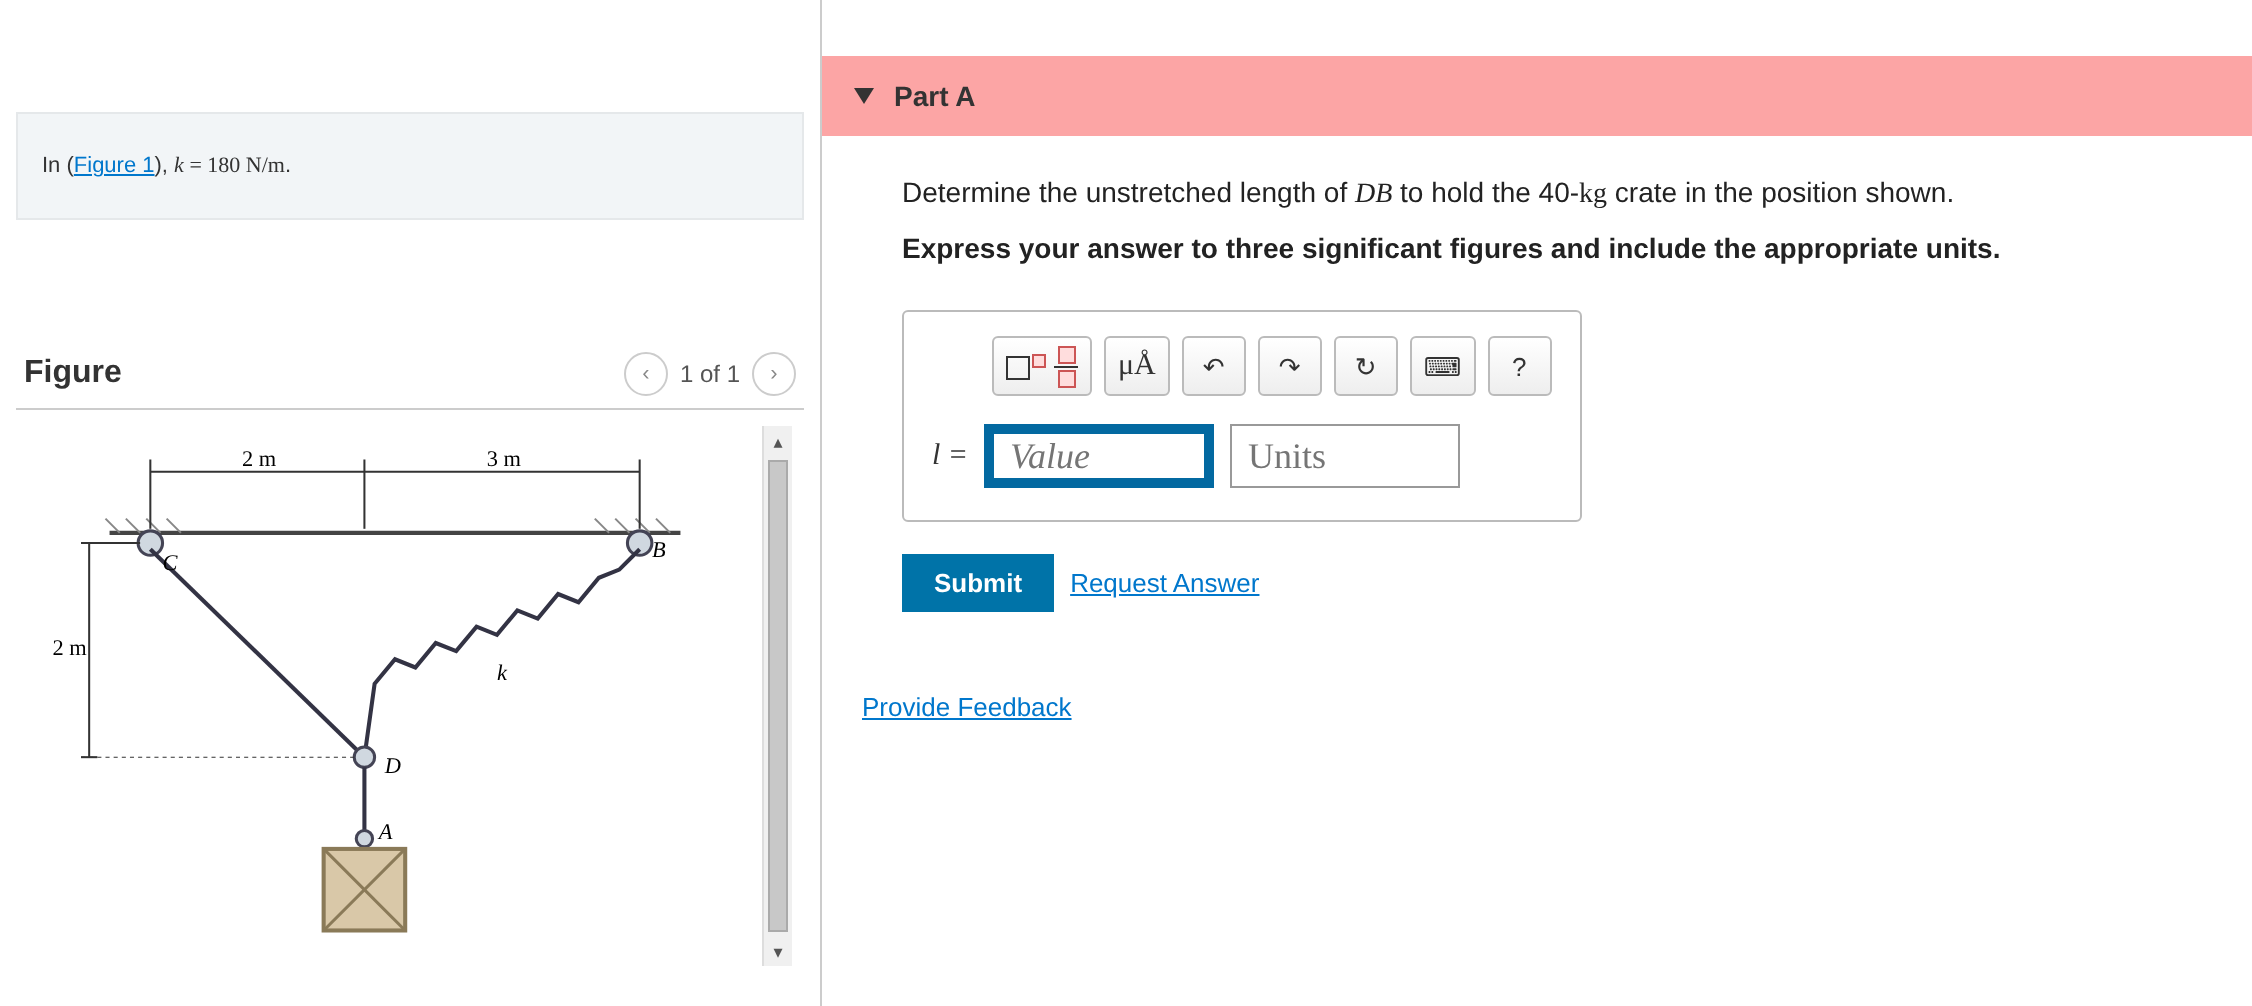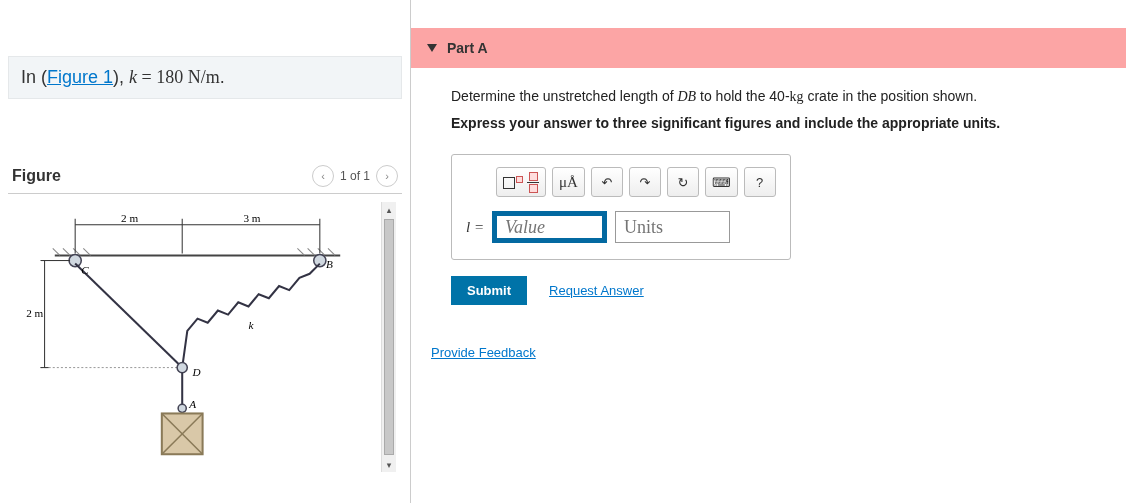--- a/index.html
+++ b/index.html
@@ -2,21 +2,21 @@
 <html><head>
 <meta charset="utf-8">
 <style>
 * { box-sizing: border-box; margin: 0; padding: 0; }
 body { font-family: Arial, Helvetica, sans-serif; font-size: 13px; color: #333; background: #fff; width: 1126px; height: 503px; position: relative; }
 .layout { display: flex; height: 100%; }
 .col-left { width: 410px; padding: 8px 0 0 0; position: relative; }
 .col-right { flex: 1; padding: 0; position: relative; }
 .divider { width: 1px; background: #ccc; height: 100%; }
 
-.problem-box { background: #f2f5f7; border: 1px solid #e5e8ea; padding: 10px 12px; margin: 48px 8px 0 8px; font-size: 18px; }
+.problem-box { background: #f2f5f7; border: 1px solid #e5e8ea; padding: 20px 12px; margin: 48px 8px 0 8px; font-size: 11px; }
 .problem-box a { color: #0077cc; text-decoration: underline; }
 .math-it { font-style: italic; font-family: 'Times New Roman', serif; }
 .math-rm { font-family: 'Times New Roman', serif; }
 
 .figure-header { display: flex; align-items: center; justify-content: space-between; padding: 0 12px; margin-top: 66px; }
 .figure-title { font-weight: bold; font-size: 16px; color: #333; }
 .figure-nav { display: flex; align-items: center; gap: 6px; font-size: 12px; color: #555; }
 .nav-btn { width: 22px; height: 22px; border: 1px solid #ccc; border-radius: 50%; background: #fff; display: flex; align-items: center; justify-content: center; cursor: pointer; color: #888; font-size: 11px; }
 .figure-hr { border: none; border-top: 1px solid #ccc; margin: 6px 8px 0 8px; }
 
@@ -34,21 +34,21 @@
 .instruct { font-weight: bold; margin-top: 6px; }
 
 .answer-box { border: 1px solid #bbb; border-radius: 3px; margin: 10px 20px 0 40px; padding: 12px 14px 16px 14px; width: 340px; background: #fff; }
 .toolbar { display: flex; gap: 6px; margin-bottom: 14px; padding-left: 30px;}
 .tool-btn { height: 30px; min-width: 32px; border: 1px solid #bbb; border-radius: 3px; background: linear-gradient(#fff,#eee); display: flex; align-items: center; justify-content: center; cursor: pointer; font-size: 13px; color: #333; padding: 0 6px;}
 .input-row { display: flex; align-items: center; gap: 8px; }
 .eq-label { font-style: italic; font-family: 'Times New Roman', serif; font-size: 15px; }
 .val-input { width: 115px; height: 32px; border: 5px solid #0369a1; font-family: 'Times New Roman', serif; font-style: italic; font-size: 18px; color: #888; padding: 0 8px; }
 .unit-input { width: 115px; height: 32px; border: 1px solid #999; font-family: 'Times New Roman', serif; font-size: 18px; color: #888; padding: 0 8px; }
 
-.submit-row { display: flex; align-items: center; gap: 22px; margin: 16px 0 0 40px; }
+.submit-row { display: flex; align-items: center; gap: 8px; margin: 16px 0 0 40px; }
 .submit-btn { background: #0073a8; color: #fff; border: none; padding: 7px 16px; font-size: 13px; font-weight: bold; cursor: pointer; }
 .link { color: #0077cc; text-decoration: underline; font-size: 13px; cursor: pointer; }
 
 .feedback { margin: 40px 0 0 20px; }
 
 .tmpl-frac { display: inline-flex; flex-direction: column; align-items: center; line-height: 1; }
 .tmpl-frac .top, .tmpl-frac .bot { width: 9px; height: 9px; border: 1px solid #c55; background: #fdd; }
 .tmpl-frac .mid { width: 12px; height: 1px; background: #333; margin: 1px 0; }
 .tmpl-script { display: inline-flex; align-items: flex-end; }
 .tmpl-script .base { width: 12px; height: 12px; border: 1px solid #333; }

